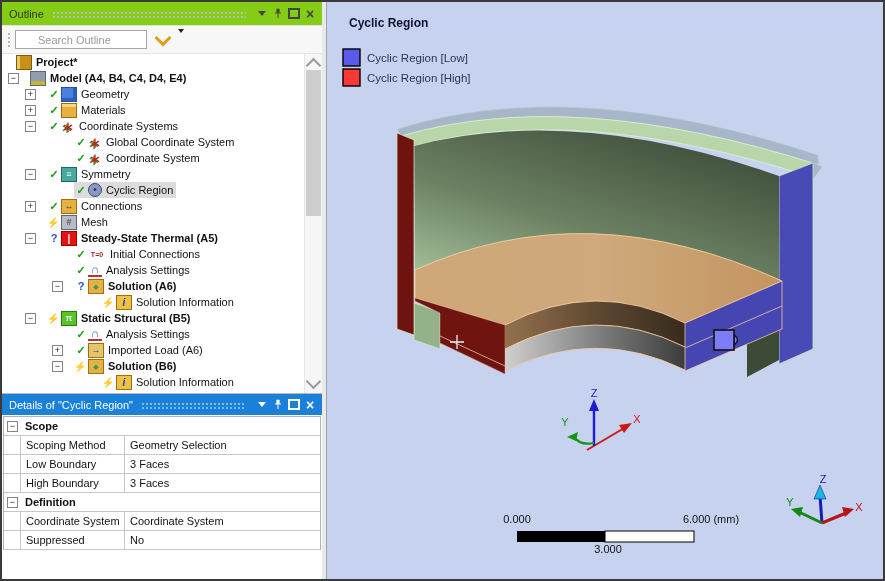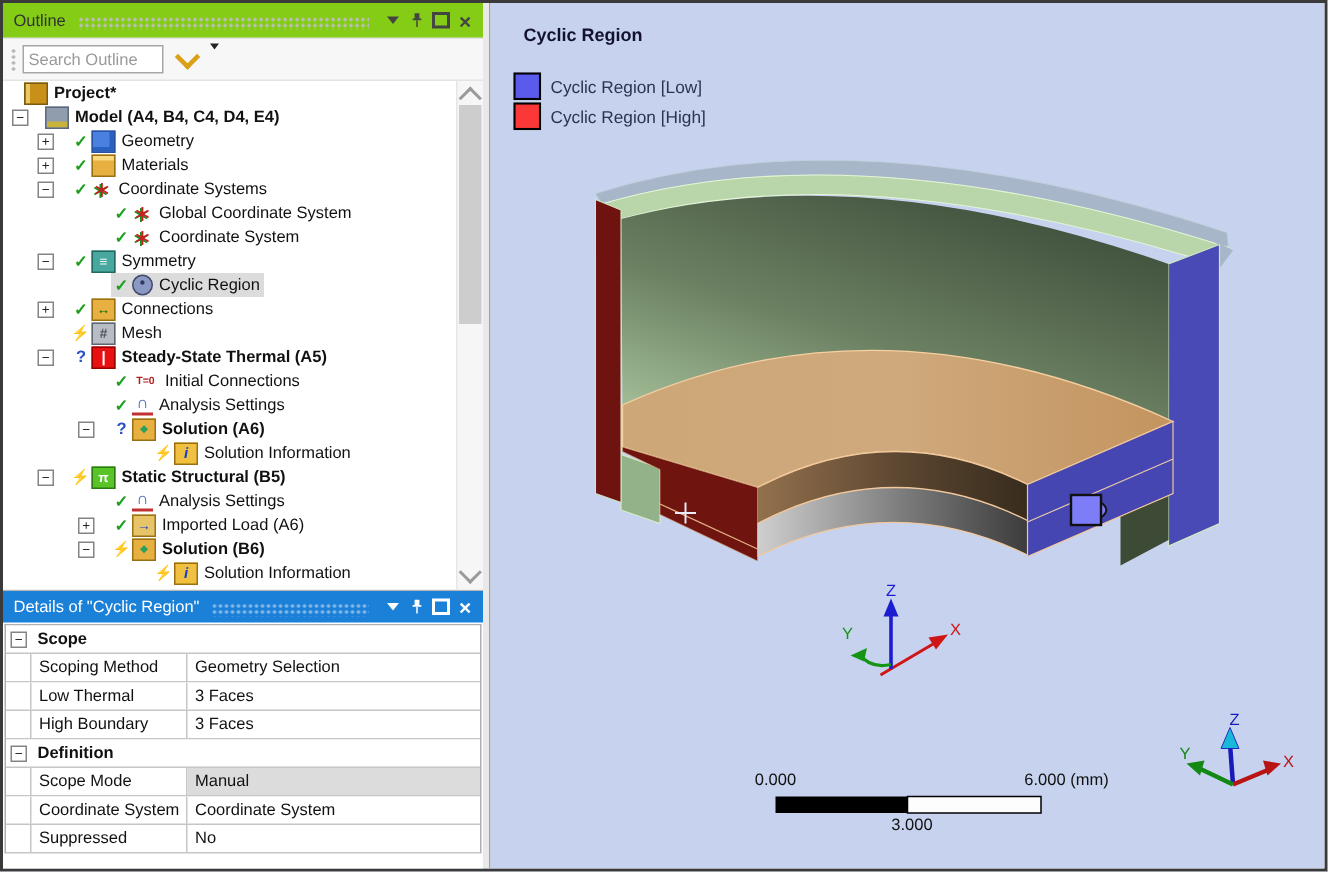--- a/index.html
+++ b/index.html
@@ -16,21 +16,21 @@
   .hic{display:inline-flex;align-items:center;justify-content:center;width:16px;height:16px;color:#444;}
   .blue .hic{color:#fff;}
   .tri-down{width:0;height:0;border-left:4px solid transparent;border-right:4px solid transparent;border-top:5px solid currentColor;}
   .maxbox{width:8px;height:7px;border:2px solid currentColor;}
   .closex{font-size:14px;font-weight:bold;line-height:14px;}
   
   .tree-toolbar{height:27px;background:#f7f7f7;display:flex;align-items:center;border-bottom:1px solid #e4e4e4;position:relative;}
   .grip{width:4px;height:16px;margin-left:5px;background-image:radial-gradient(#b4b4b4 1px,transparent 1.2px);background-size:4px 4px;}
   .combo{position:relative;width:104px;height:19px;border:1px solid #a6a6a6;background:#fff;margin-left:6px;font-size:11px;line-height:19px;padding-left:5px;color:#111;}
   .combo .tri-down{position:absolute;right:5px;top:7px;border-top-color:#555;}
-  .search{width:86px;height:17px;border:1px solid #a6a6a6;margin-left:4px;font-size:11px;padding:0 3px;color:#333;font-family:"Liberation Sans",sans-serif;}
+  .search{width:86px;height:17px;border:1px solid #a6a6a6;margin-left:4px;font-size:11px;padding:0 22px;color:#333;font-family:"Liberation Sans",sans-serif;}
   .search::placeholder{color:#9a9a9a;}
   .goldchev{width:9px;height:9px;border-left:3px solid #d9a018;border-bottom:3px solid #d9a018;transform:rotate(-45deg);margin:-4px 0 0 10px;}
   .minidrop{margin-left:9px;margin-top:4px;}
   .minidrop .tri-down{border-top-color:#222;border-left-width:3.5px;border-right-width:3.5px;border-top-width:4.5px;}
   
   .tree{position:relative;flex:1;background:#fff;overflow:hidden;text-decoration:underline;}
   .trow{position:relative;height:16px;white-space:nowrap;}
   .exp{position:absolute;top:3px;width:9px;height:9px;border:1px solid #848484;background:#fff;font-size:9px;line-height:8px;text-align:center;color:#222;box-sizing:content-box;}
   .tcontent{position:absolute;top:0;height:16px;display:flex;align-items:center;}
   .sel .tcontent{background:#dcdcdc;}
@@ -313,38 +313,33 @@
             </span>
             <span class="dlabel">Scope</span>
           </div>
           <div class="drow">
             <span class="dgut"></span>
             <span class="dlabel">Scoping Method</span>
             <span class="dval">Geometry Selection</span>
           </div>
           <div class="drow">
             <span class="dgut"></span>
-            <span class="dlabel">Low Thermal</span>
+            <span class="dlabel">Low Boundary</span>
             <span class="dval">3 Faces</span>
           </div>
           <div class="drow">
             <span class="dgut"></span>
             <span class="dlabel">High Boundary</span>
             <span class="dval">3 Faces</span>
           </div>
           <div class="drow group">
             <span class="dgut">
               <span class="exp" style="left: 3px; top: 4px;">−</span>
             </span>
             <span class="dlabel">Definition</span>
-          </div>
-          <div class="drow">
-            <span class="dgut"></span>
-            <span class="dlabel">Scope Mode</span>
-            <span class="dval ro">Manual</span>
           </div>
           <div class="drow">
             <span class="dgut"></span>
             <span class="dlabel">Coordinate System</span>
             <span class="dval">Coordinate System</span>
           </div>
           <div class="drow">
             <span class="dgut"></span>
             <span class="dlabel">Suppressed</span>
             <span class="dval">No</span>

